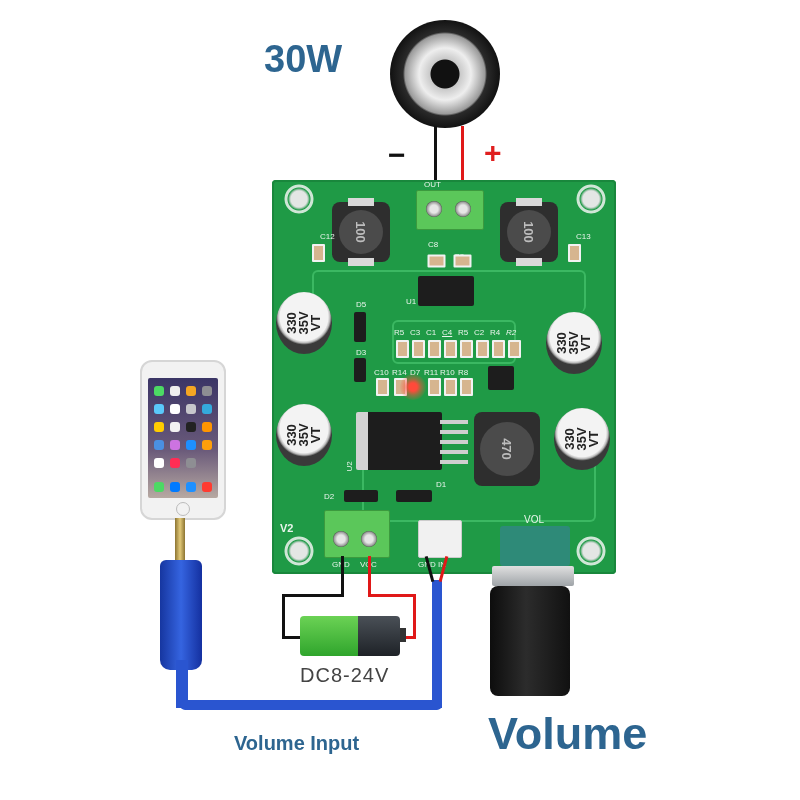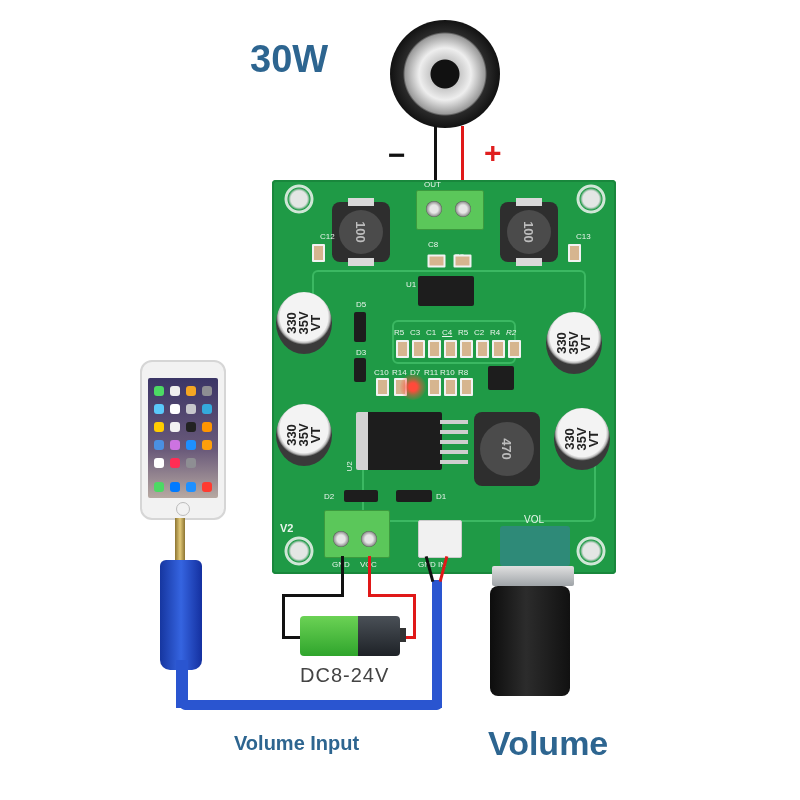--- a/index.html
+++ b/index.html
@@ -1,21 +1,21 @@
 <!DOCTYPE html>
 <html><head>
 <meta charset="utf-8">
 <style>
   html, body { margin:0; padding:0; background:#ffffff; }
   body { width:800px; height:800px; position:relative; overflow:hidden; font-family:"Liberation Sans", sans-serif; }
   .abs { position:absolute; }
   .label-blue { color:#2d6590; font-weight:bold; font-family:"Liberation Sans", sans-serif; }
 
   
-  #title-power { left:250px; top:38px; font-size:38px; }
+  #title-power { left:264px; top:38px; font-size:38px; }
 
   
   #speaker { left:390px; top:20px; width:110px; height:108px; border-radius:50%;
     background:radial-gradient(circle at 50% 50%, #111 0 14px, #c9c9c9 15px, #eeeeee 26px, #9a9a9a 40px, #2a2a2a 42px, #111 55px); }
   #speaker-sign-minus { left:388px; top:138px; font-size:30px; color:#111; font-weight:bold; }
   #speaker-sign-plus { left:484px; top:136px; font-size:30px; color:#e01f1f; font-weight:bold; }
   .wire-black { background:#111; }
   .wire-red { background:#e01818; }
 
   
@@ -61,21 +61,21 @@
   #battery .dark { width:42px; background:linear-gradient(#4a5057,#1e2227); }
   #battery-nub { left:400px; top:628px; width:6px; height:14px; background:#333; }
   #battery-label { left:300px; top:664px; font-size:20px; color:#444; letter-spacing:1px; }
 
   
   #pot-body { left:500px; top:526px; width:70px; height:40px; background:#2e8a78; border-radius:3px; }
   #pot-nut { left:492px; top:566px; width:82px; height:20px; background:linear-gradient(#e0e0e0,#9fa4a8); border-radius:2px; }
   #knob { left:490px; top:586px; width:80px; height:110px; background:linear-gradient(90deg,#0d0d0d,#2c2c2c 45%,#111); border-radius:8px; }
 
   #label-audio { left:234px; top:732px; font-size:20px; }
-  #label-volume { left:488px; top:708px; font-size:34px;margin-top:16px; }
+  #label-volume { left:488px; top:708px; font-size:45px; }
 </style>
 </head>
 <body>
 
 <div class="abs label-blue" id="title-power">30W</div>
 
 <div class="abs" id="speaker"></div>
 <div class="abs" id="speaker-sign-minus">−</div>
 <div class="abs" id="speaker-sign-plus">+</div>
 <div class="abs wire-black" style="left:434px;top:126px;width:3px;height:80px;"></div>
@@ -114,21 +114,21 @@
 
   <div class="silk" style="left:48px;top:52px;">C12</div>
   <div class="smd" style="left:40px;top:64px;"></div>
   <div class="silk" style="left:304px;top:52px;">C13</div>
   <div class="smd" style="left:296px;top:64px;"></div>
   <div class="silk" style="left:156px;top:60px;">C8</div>
   <div class="smd" style="left:158px;top:72px;transform:rotate(90deg);"></div>
   <div class="silk" style="left:182px;top:72px;">C9</div>
   <div class="smd" style="left:184px;top:72px;transform:rotate(90deg);"></div>
 
-  <div class="silk" style="left:134px;top:100px;">U1</div>
+  <div class="silk" style="left:134px;top:117px;">U1</div>
   <div class="ic" style="left:146px;top:96px;width:56px;height:30px;"></div>
 
   <div class="silk" style="left:84px;top:120px;">D5</div>
   <div class="ic" style="left:82px;top:132px;width:12px;height:30px;"></div>
   <div class="silk" style="left:84px;top:168px;">D3</div>
   <div class="ic" style="left:82px;top:178px;width:12px;height:24px;"></div>
 
   <div class="silk" style="left:122px;top:148px;">R5</div>
   <div class="silk" style="left:138px;top:148px;">C3</div>
   <div class="silk" style="left:154px;top:148px;">C1</div>
@@ -164,21 +164,21 @@
   <div class="silk" style="left:72px;top:282px;transform:rotate(-90deg);">U2</div>
   <div class="ic" style="left:84px;top:232px;width:74px;height:58px;border-left:12px solid #d2d2d2;"></div>
   <div class="pin" style="left:168px;top:240px;width:28px;height:4px;"></div>
   <div class="pin" style="left:168px;top:250px;width:28px;height:4px;"></div>
   <div class="pin" style="left:168px;top:260px;width:28px;height:4px;"></div>
   <div class="pin" style="left:168px;top:270px;width:28px;height:4px;"></div>
   <div class="pin" style="left:168px;top:280px;width:28px;height:4px;"></div>
 
   <div class="silk" style="left:52px;top:312px;">D2</div>
   <div class="ic" style="left:72px;top:310px;width:34px;height:12px;"></div>
-  <div class="silk" style="left:164px;top:312px;">D1</div>
+  <div class="silk" style="left:164px;top:300px;">D1</div>
   <div class="ic" style="left:124px;top:310px;width:36px;height:12px;"></div>
 
   <div class="cap" style="left:4px;top:112px;">
     <div class="txt"><span>330</span>
 <span>35V</span>
 <span>VT</span></div>
   </div>
   <div class="cap" style="left:274px;top:132px;">
     <div class="txt"><span>330</span>
 <span>35V</span>

